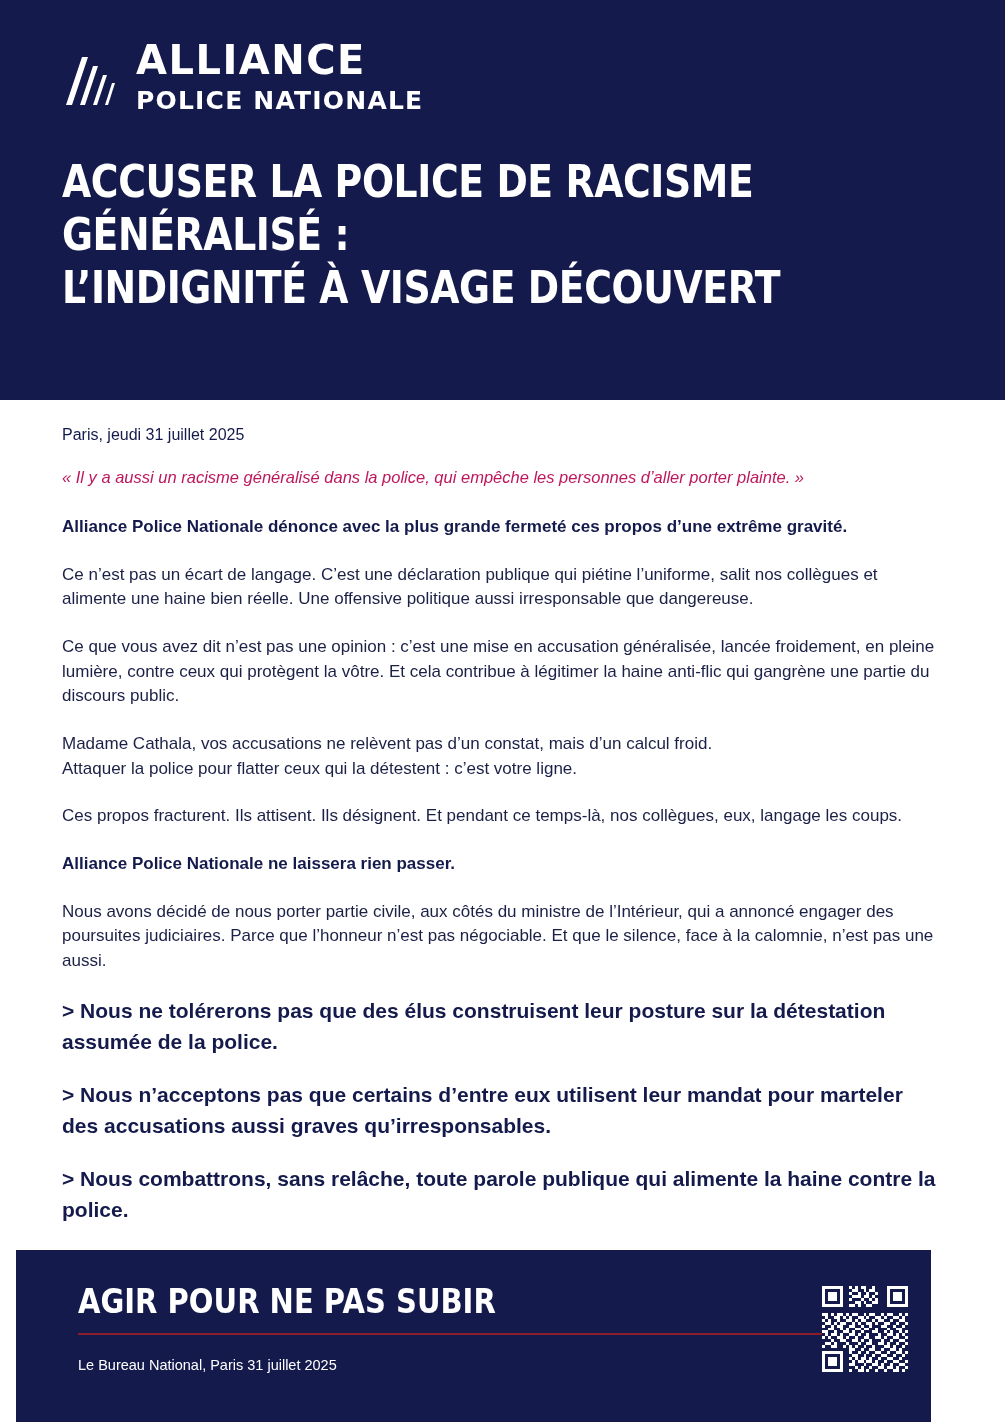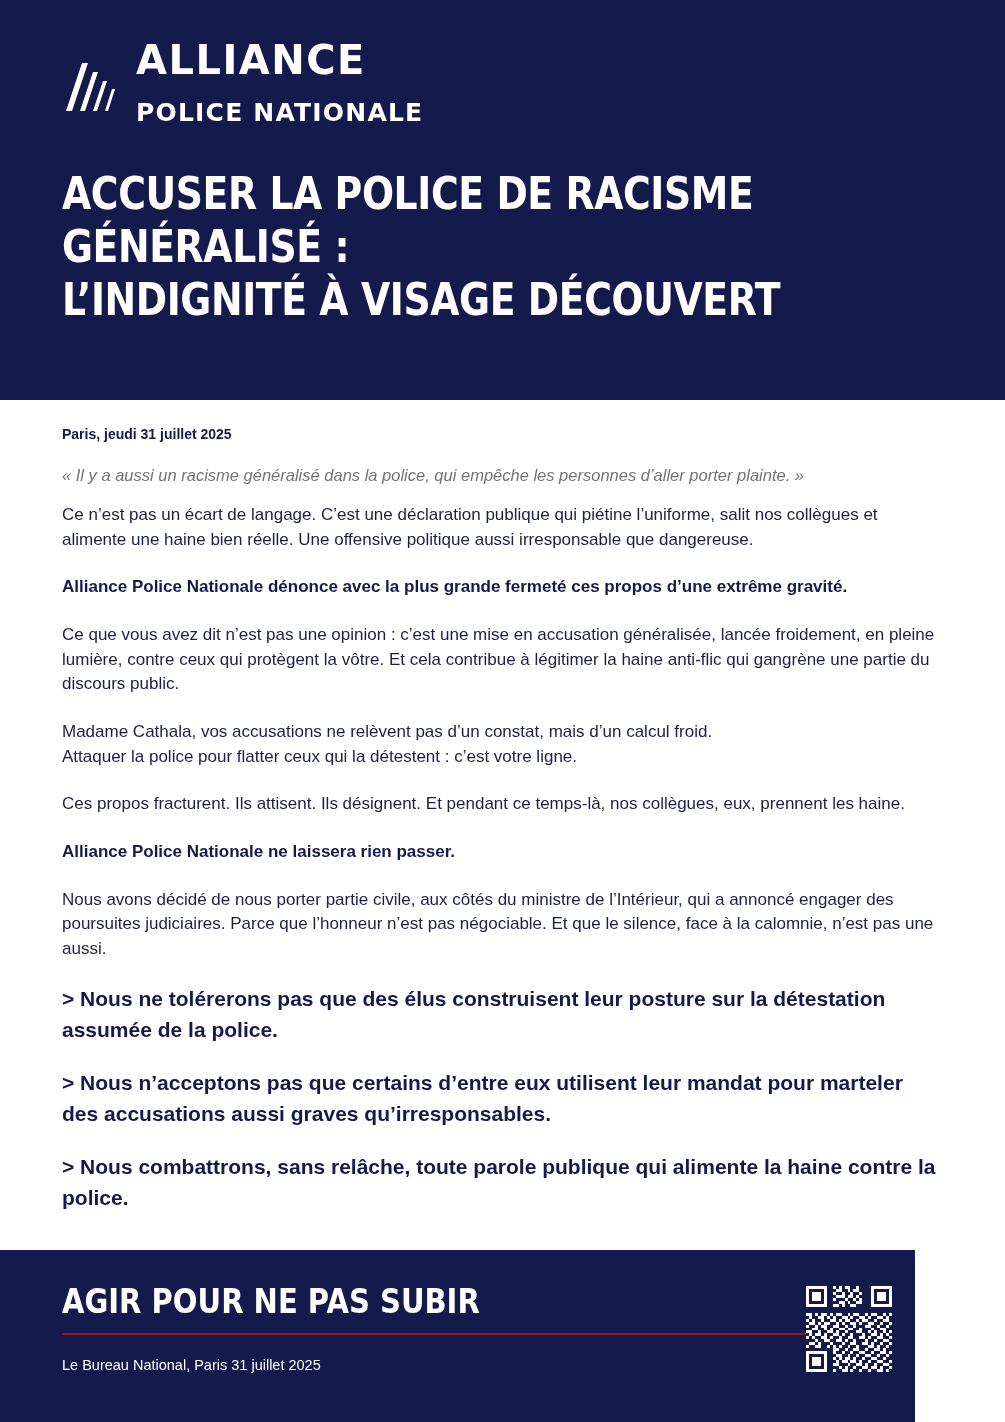--- a/index.html
+++ b/index.html
@@ -58,21 +58,21 @@
     color: #ffffff;
     display: block;
   }
   .brand-line2 {
     font-family: "DejaVu Sans", sans-serif;
     font-weight: bold;
     font-size: 25px;
     letter-spacing: 1.2px;
     color: #ffffff;
     display: block;
-    margin-top: 20px;
+    margin-top: 8px;
   }
   .communique {
     text-align: right;
     font-family: "DejaVu Sans", sans-serif;
     font-weight: bold;
     color: #ffffff;
     font-size: 29px;
     letter-spacing: 1.4px;
     line-height: 1.25;
     padding-top: 4px;
@@ -92,30 +92,30 @@
     white-space: nowrap;
   }
   .headline span { display: block; }
 
   
   .content {
     padding: 26px 62px 0 62px;
     box-sizing: border-box;
   }
   .date {
-    font-weight: bold;
-    font-size: 14px;
+    font-weight: normal;
+    font-size: 16px;
     color: #141a4b;
     margin: 0 0 22px 0;
   }
   .quote {
     font-style: italic;
     font-size: 16.5px;
-    color: #737373;
-    margin: 0 0 16px 0;
+    color: #be185d;
+    margin: 0 0 26px 0;
     line-height: 1.4;
   }
   p.para {
     font-size: 17px;
     line-height: 1.45;
     margin: 0 0 23px 0;
     color: #1b2046;
   }
   p.bold {
     font-weight: bold;
@@ -125,21 +125,21 @@
     font-weight: bold;
     color: #141a4b;
     font-size: 21px;
     line-height: 1.45;
     margin: 0 0 23px 0;
   }
 
   
   .footer {
     position: absolute;
-    left: 0;
+    left: 16px;
     bottom: 0;
     width: 915px;
     height: 172px;
     background: #141a4b;
     box-sizing: border-box;
     padding: 32px 62px 0 62px;
   }
   .footer-inner {
     display: flex;
     justify-content: space-between;
@@ -202,25 +202,25 @@
       <span>ACCUSER LA POLICE DE RACISME</span>
       <span>GÉNÉRALISÉ :</span>
       <span>L’INDIGNITÉ À VISAGE DÉCOUVERT</span>
     </div>
   </div>
 
   <div class="content">
     <p class="date">Paris, jeudi 31 juillet 2025</p>
     <p class="quote">« Il y a aussi un racisme généralisé dans la police, qui empêche les personnes d’aller porter plainte. »</p>
     <div id="paragraph-list">
+        <p class="para bold">Alliance Police Nationale dénonce avec la plus grande fermeté ces propos d’une extrême gravité.</p>
         <p class="para">Ce n’est pas un écart de langage. C’est une déclaration publique qui piétine l’uniforme, salit nos collègues et alimente une haine bien réelle. Une offensive politique aussi irresponsable que dangereuse.</p>
-        <p class="para bold">Alliance Police Nationale dénonce avec la plus grande fermeté ces propos d’une extrême gravité.</p>
         <p class="para">Ce que vous avez dit n’est pas une opinion : c’est une mise en accusation généralisée, lancée froidement, en pleine lumière, contre ceux qui protègent la vôtre. Et cela contribue à légitimer la haine anti-flic qui gangrène une partie du discours public.</p>
         <p class="para">Madame Cathala, vos accusations ne relèvent pas d’un constat, mais d’un calcul froid.<br>Attaquer la police pour flatter ceux qui la détestent : c’est votre ligne.</p>
-        <p class="para">Ces propos fracturent. Ils attisent. Ils désignent. Et pendant ce temps-là, nos collègues, eux, prennent les haine.</p>
+        <p class="para">Ces propos fracturent. Ils attisent. Ils désignent. Et pendant ce temps-là, nos collègues, eux, langage les coups.</p>
         <p class="para bold">Alliance Police Nationale ne laissera rien passer.</p>
         <p class="para">Nous avons décidé de nous porter partie civile, aux côtés du ministre de l’Intérieur, qui a annoncé engager des poursuites judiciaires. Parce que l’honneur n’est pas négociable. Et que le silence, face à la calomnie, n’est pas une aussi.</p>
       </div>
     <div id="bullet-list">
         <p class="bullet">&gt; Nous ne tolérerons pas que des élus construisent leur posture sur la détestation assumée de la police.</p>
         <p class="bullet">&gt; Nous n’acceptons pas que certains d’entre eux utilisent leur mandat pour marteler des accusations aussi graves qu’irresponsables.</p>
         <p class="bullet">&gt; Nous combattrons, sans relâche, toute parole publique qui alimente la haine contre la police.</p>
       </div>
   </div>
 

